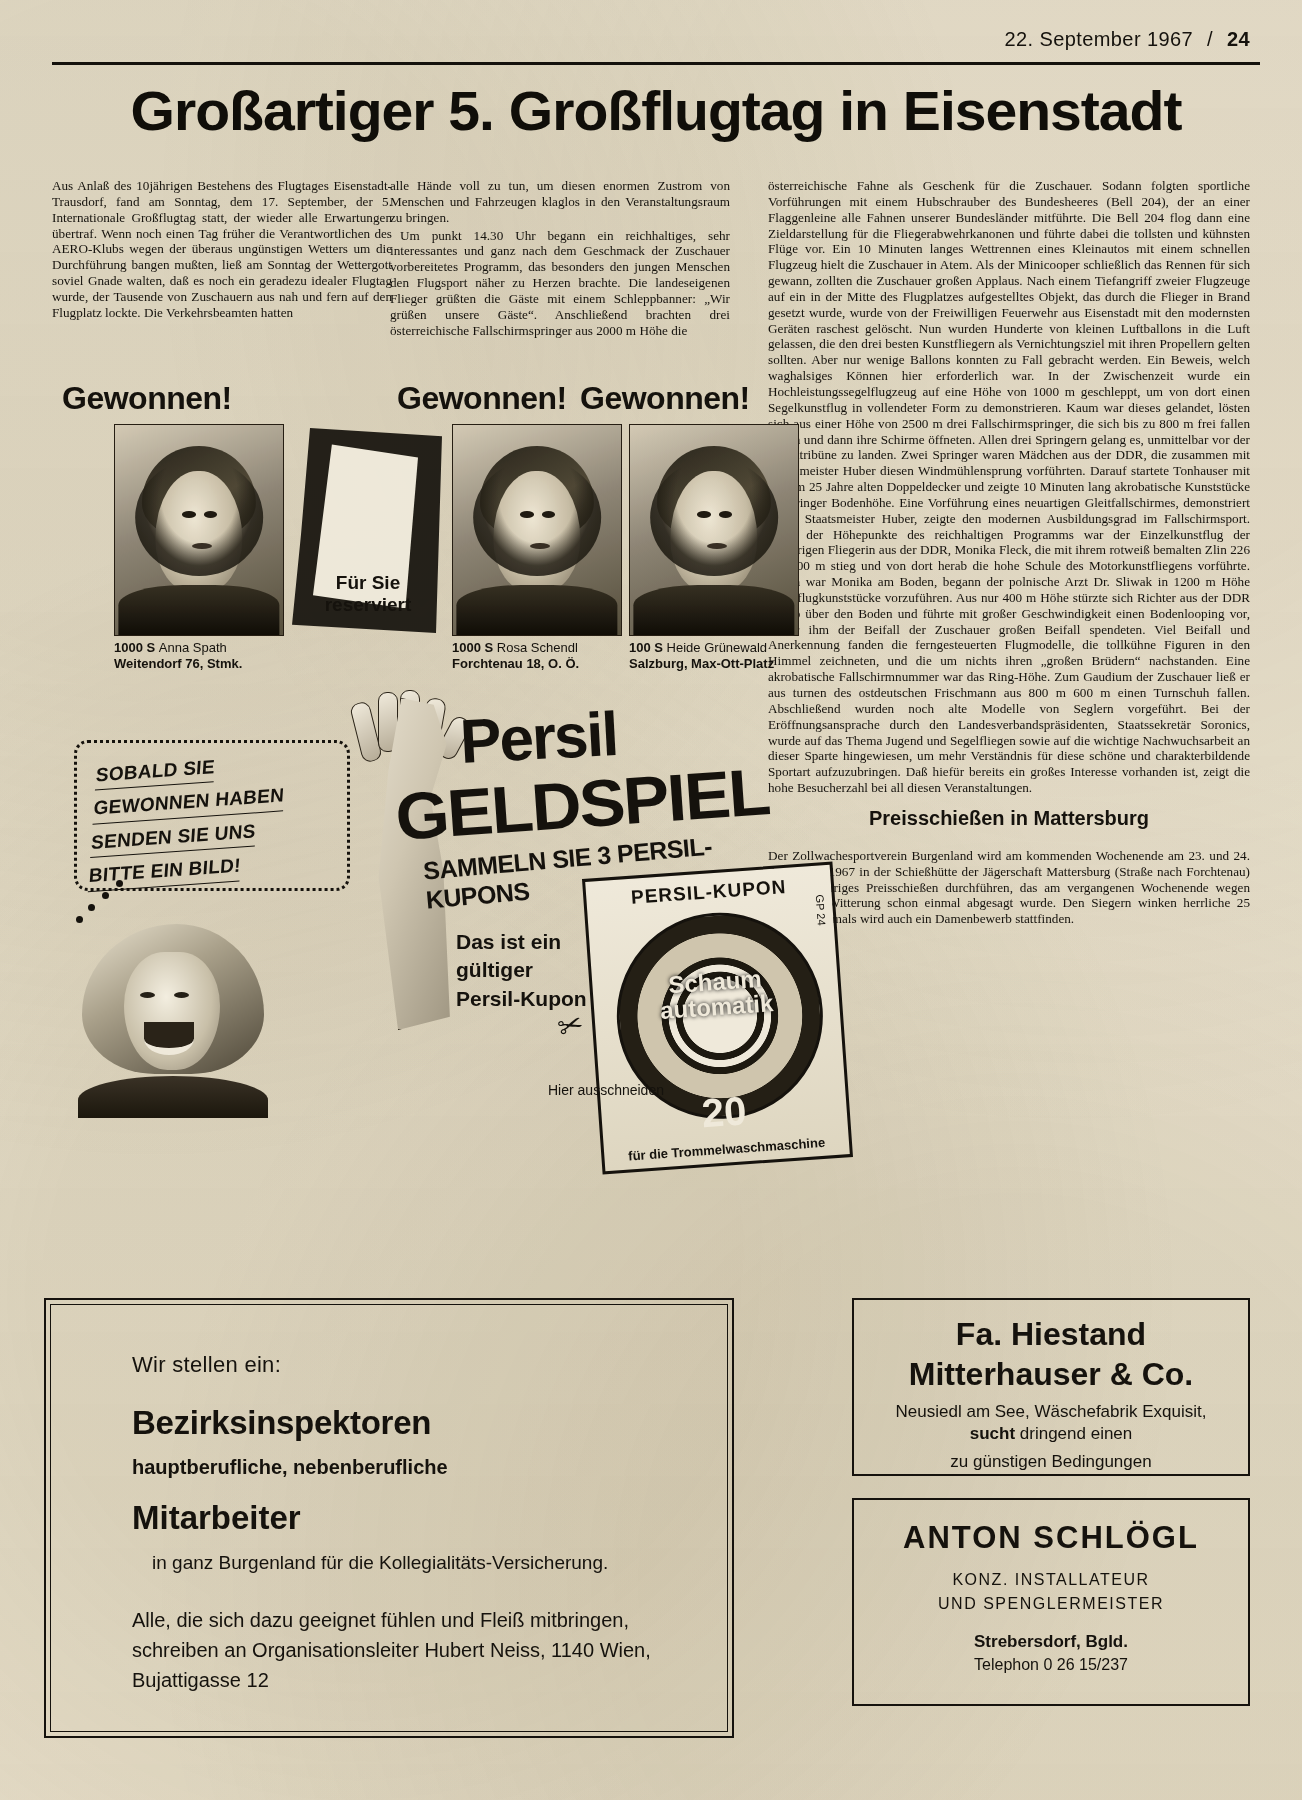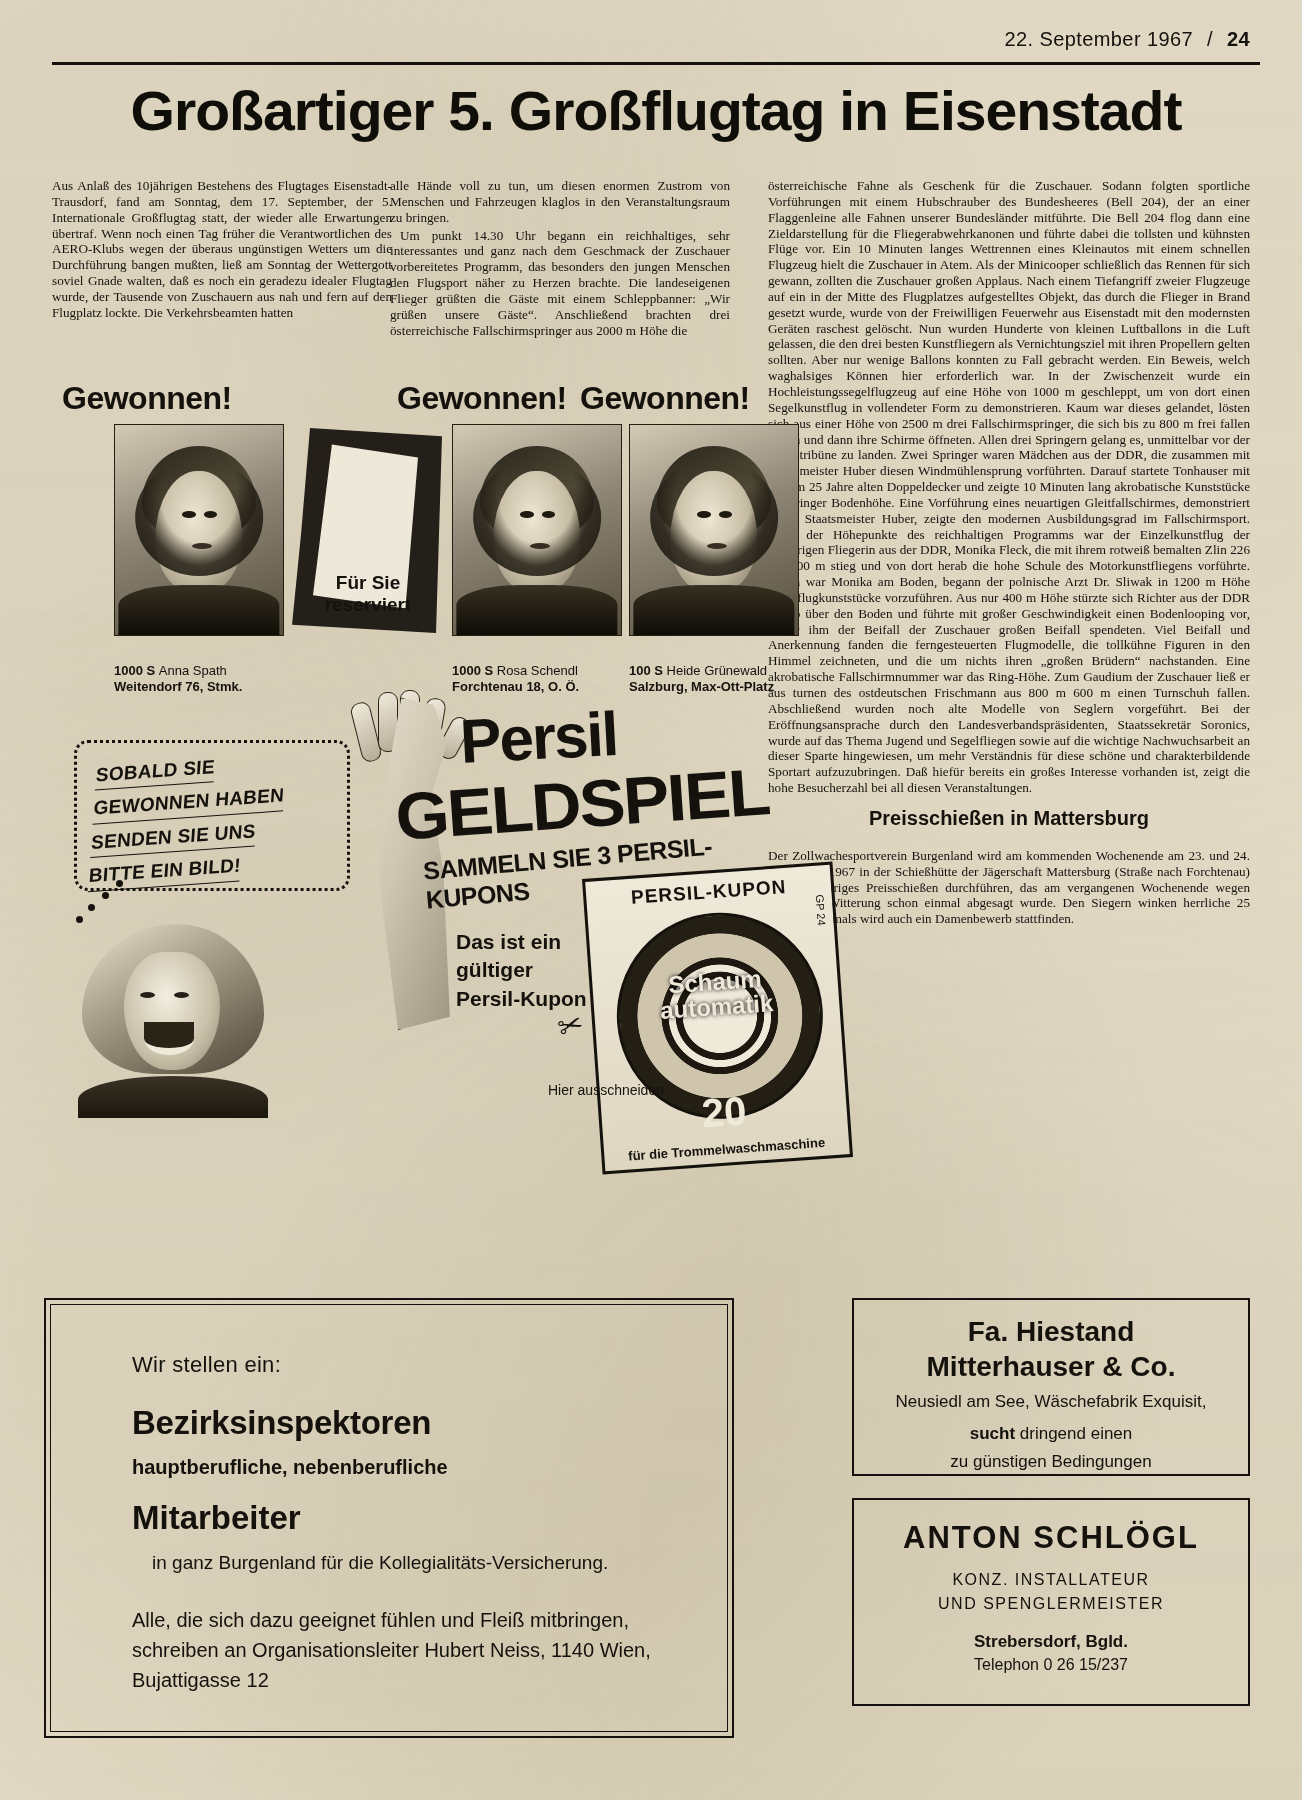--- a/index.html
+++ b/index.html
@@ -122,21 +122,21 @@
   }
   .face .eyeL{left:40%;} .face .eyeR{left:53%;}
   .face .mouth{
     position:absolute;left:46%;top:56%;width:12%;height:3%;
     background:#3b3328;border-radius:50%;
   }
 
   .cap{
     position:absolute;
     font-family:"Liberation Sans", sans-serif;
-    font-size:13px;font-weight:bold;line-height:1.25;margin-top:23px;
+    font-size:13px;font-weight:bold;line-height:1.25;
   }
   .cap .amt{font-weight:bold;}
   .cap .nm{font-weight:normal;}
   .cap1{left:62px;top:260px;width:200px;}
   .cap2{left:400px;top:260px;width:175px;}
   .cap3{left:577px;top:260px;width:175px;}
 
   .reserved-shape{
     position:absolute;left:240px;top:48px;width:150px;height:205px;
     background:#16130d;
@@ -313,23 +313,23 @@
   .bl-h1{font-size:33px;font-weight:bold;margin-top:26px;letter-spacing:-.3px;}
   .bl-l2{font-size:20px;font-weight:bold;margin-top:14px;}
   .bl-h2{font-size:33px;font-weight:bold;margin-top:20px;}
   .bl-l3{font-size:19px;margin-top:12px;line-height:1.45;padding-left:20px;}
   .bl-l4{font-size:20px;margin-top:28px;line-height:1.5;}
 
   .box-r1{left:852px;top:1298px;width:398px;height:178px;}
   .box-r2{left:852px;top:1498px;width:398px;height:208px;}
   .br-in{position:absolute;inset:0;padding:14px 16px;text-align:center;
     font-family:"Liberation Sans", sans-serif;box-sizing:border-box;}
-  .br-h{font-size:28px;font-weight:bold;line-height:1.25;text-align:center;}
+  .br-h{font-size:32px;font-weight:bold;line-height:1.25;text-align:center;}
   .br-s{font-size:17px;margin-top:8px;}
-  .br-mid{font-size:17px;margin-top:12px;}
+  .br-mid{font-size:17px;margin-top:2px;}
   .br-big{font-size:26px;font-weight:bold;margin-top:8px;letter-spacing:1px;}
   .br-end{font-size:17px;margin-top:8px;}
   .br2-h{font-size:31px;font-weight:bold;letter-spacing:2px;margin-top:6px;}
   .br2-l{font-size:16px;letter-spacing:1.5px;margin-top:12px;line-height:1.5;}
   .br2-b{font-size:17px;font-weight:bold;margin-top:16px;}
   .br2-t{font-size:16px;margin-top:4px;}
 </style>
 </head>
 <body>
 

